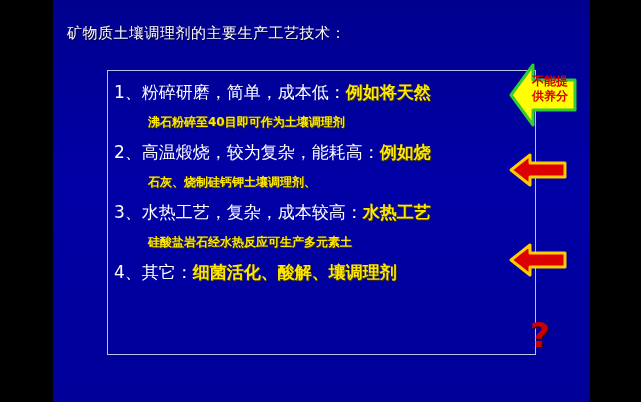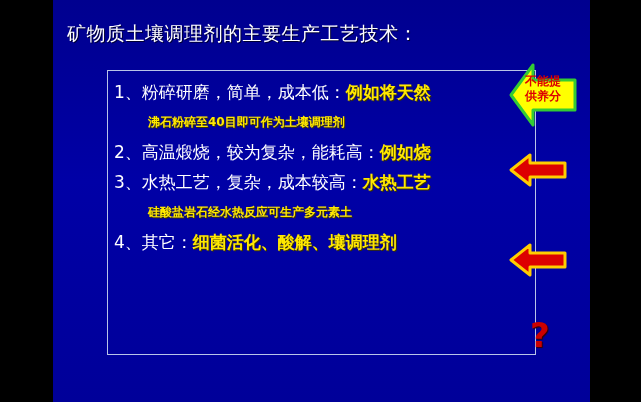--- a/index.html
+++ b/index.html
@@ -33,21 +33,21 @@
     overflow: hidden;
   }
 
   
   #slide-title {
     position: absolute;
     left: 14px;
     top: 20px;
     width: 470px;
     color: #ffffff;
-    font-size: 19px;
+    font-size: 15px;
     line-height: 26px;
     letter-spacing: 0.5px;
     white-space: nowrap;
     text-shadow: 1px 1px 0 #000033;
   }
 
   
   #content-box {
     position: absolute;
     left: 14px;
@@ -98,20 +98,21 @@
   .callout-arrow svg { display: block; }
   .callout-text {
     position: absolute;
     left: 16px;
     top: 12px;
     width: 50px;
     color: #dd0000;
     font-size: 12px;
     line-height: 15px;
     font-weight: bold;
+    text-align: center;
     letter-spacing: 0px;
   }
 
   .red-arrow {
     position: absolute;
     width: 60px;
     height: 38px;
   }
   .red-arrow svg { display: block; }
 
@@ -146,20 +147,21 @@
     <div id="content-box">
 
       <div class="bullet-row">
         <span class="num">1、</span><span class="head">粉碎研磨，简单，成本低：</span><span class="ex">例如将天然</span>
       </div>
       <div class="cont-line">沸石粉碎至40目即可作为土壤调理剂</div>
 
       <div class="bullet-row">
         <span class="num">2、</span><span class="head">高温煅烧，较为复杂，能耗高：</span><span class="ex">例如烧</span>
       </div>
+      <div class="cont-line">石灰、烧制硅钙钾土壤调理剂、</div>
 
       <div class="bullet-row">
         <span class="num">3、</span><span class="head">水热工艺，复杂，成本较高：</span><span class="ex">水热工艺</span>
       </div>
       <div class="cont-line">硅酸盐岩石经水热反应可生产多元素土</div>
 
       <div class="bullet-row">
         <span class="num">4、</span><span class="head">其它：</span><span class="ex">细菌活化、酸解、壤调理剂</span>
       </div>
 

